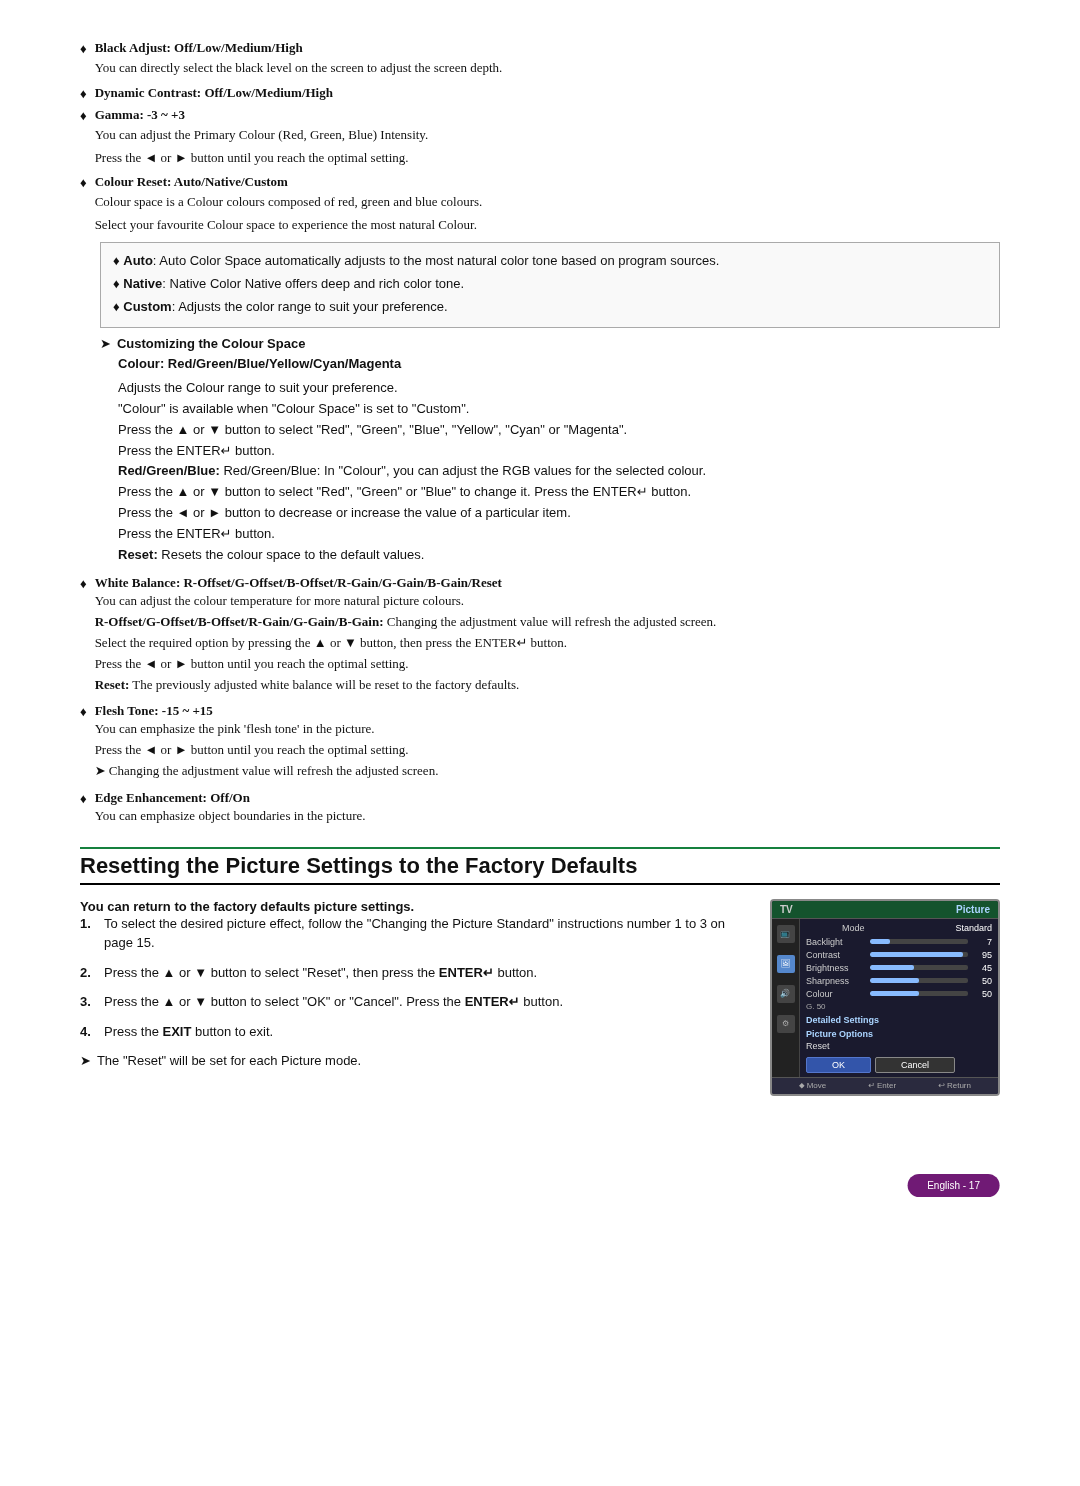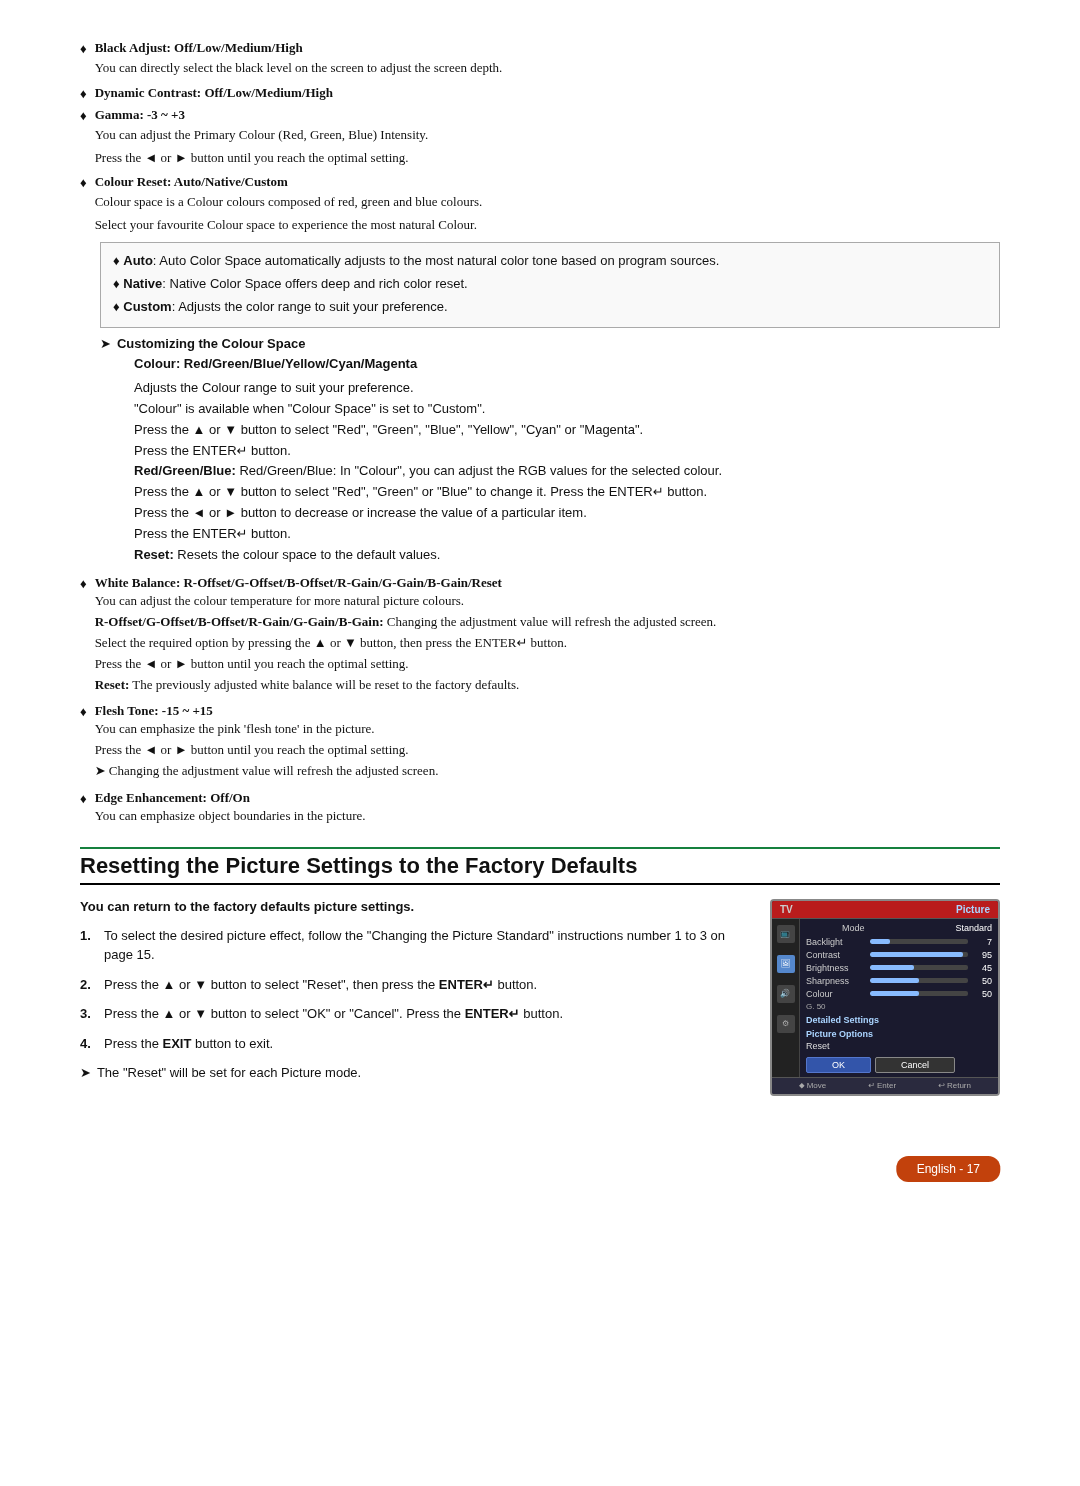--- a/index.html
+++ b/index.html
@@ -61,21 +61,21 @@
       align-items: flex-start;
       margin-bottom: 3px;
     }
 
     .arrow-right {
       margin-right: 6px;
       font-size: 13px;
     }
 
     .customize-body {
-      margin-left: 34px;
+      margin-left: 18px;
       line-height: 1.6;
     }
 
     
     .resetting-section {
       border-top: 2px solid #15803d;
       border-bottom: 2px solid #000;
       padding: 4px 0;
       margin: 20px 0 14px 0;
     }
@@ -134,21 +134,21 @@
       border-radius: 4px;
       flex-shrink: 0;
       overflow: hidden;
       font-size: 10px;
       color: #eee;
     }
 
     .tv-header {
       display: flex;
       justify-content: space-between;
-      background: #b91c1c;
+      background: #14532d;
       padding: 3px 8px;
       border-bottom: 1px solid #555;
       font-size: 10px;
       font-weight: bold;
       color: #ccc;
     }
 
     .tv-header .tv-title {
       color: #aad4ff;
       font-weight: bold;
@@ -282,26 +282,26 @@
 
     .tv-footer span {
       display: flex;
       align-items: center;
       gap: 2px;
     }
 
     
     .page-footer {
       text-align: center;
-      margin-top: 30px;
+      margin-top: 48px;
       padding: 6px 20px;
       display: inline-block;
-      background: #c2410c;
+      background: #701a75;
       color: #fff;
-      font-size: 12px;
+      font-size: 10px;
       border-radius: 12px;
       left: 50%;
       position: relative;
       transform: translateX(-50%);
     }
 
     .bold { font-weight: bold; }
     .line { line-height: 1.6; }
   </style>
 </head>
@@ -338,21 +338,21 @@
     <div class="bullet-desc line">Colour space is a Colour colours composed of red, green and blue colours.</div>
     <div class="bullet-desc line">Select your favourite Colour space to experience the most natural Colour.</div>
   </div>
 </div>
 
 <div class="inset-box">
   <div class="inset-item">
     ♦ <span class="bold">Auto</span><span>: Auto Color Space automatically adjusts to the most natural color tone based on program sources.</span>
   </div>
   <div class="inset-item">
-    ♦ <span class="bold">Native</span><span>: Native Color Space offers deep and rich color reset.</span>
+    ♦ <span class="bold">Native</span><span>: Native Color Native offers deep and rich color tone.</span>
   </div>
   <div class="inset-item">
     ♦ <span class="bold">Custom</span><span>: Adjusts the color range to suit your preference.</span>
   </div>
 </div>
 
 <div class="customize-section">
   <div class="customize-header">
     <span class="arrow-right">➤</span>
     <span class="bold">Customizing the Colour Space</span>
@@ -401,21 +401,21 @@
   </div>
 </div>
 
 <div class="resetting-section">
   <h2 class="resetting-title">Resetting the Picture Settings to the Factory Defaults</h2>
 </div>
 
 <div class="main-content-row">
 
   <div class="instructions-col">
-    <div class="bold" style="margin-bottom:12px;">You can return to the factory defaults picture settings.</div>
+    <div class="bold" style="">You can return to the factory defaults picture settings.</div>
     <ol class="numbered-list">
       <li>
         <span class="num-label">1.</span>
         <span>To select the desired picture effect, follow the "Changing the Picture Standard" instructions number 1 to 3 on page 15.</span>
       </li>
       <li>
         <span class="num-label">2.</span>
         <span>Press the ▲ or ▼ button to select "Reset", then press the <span class="bold">ENTER↵</span> button.</span>
       </li>
       <li>

